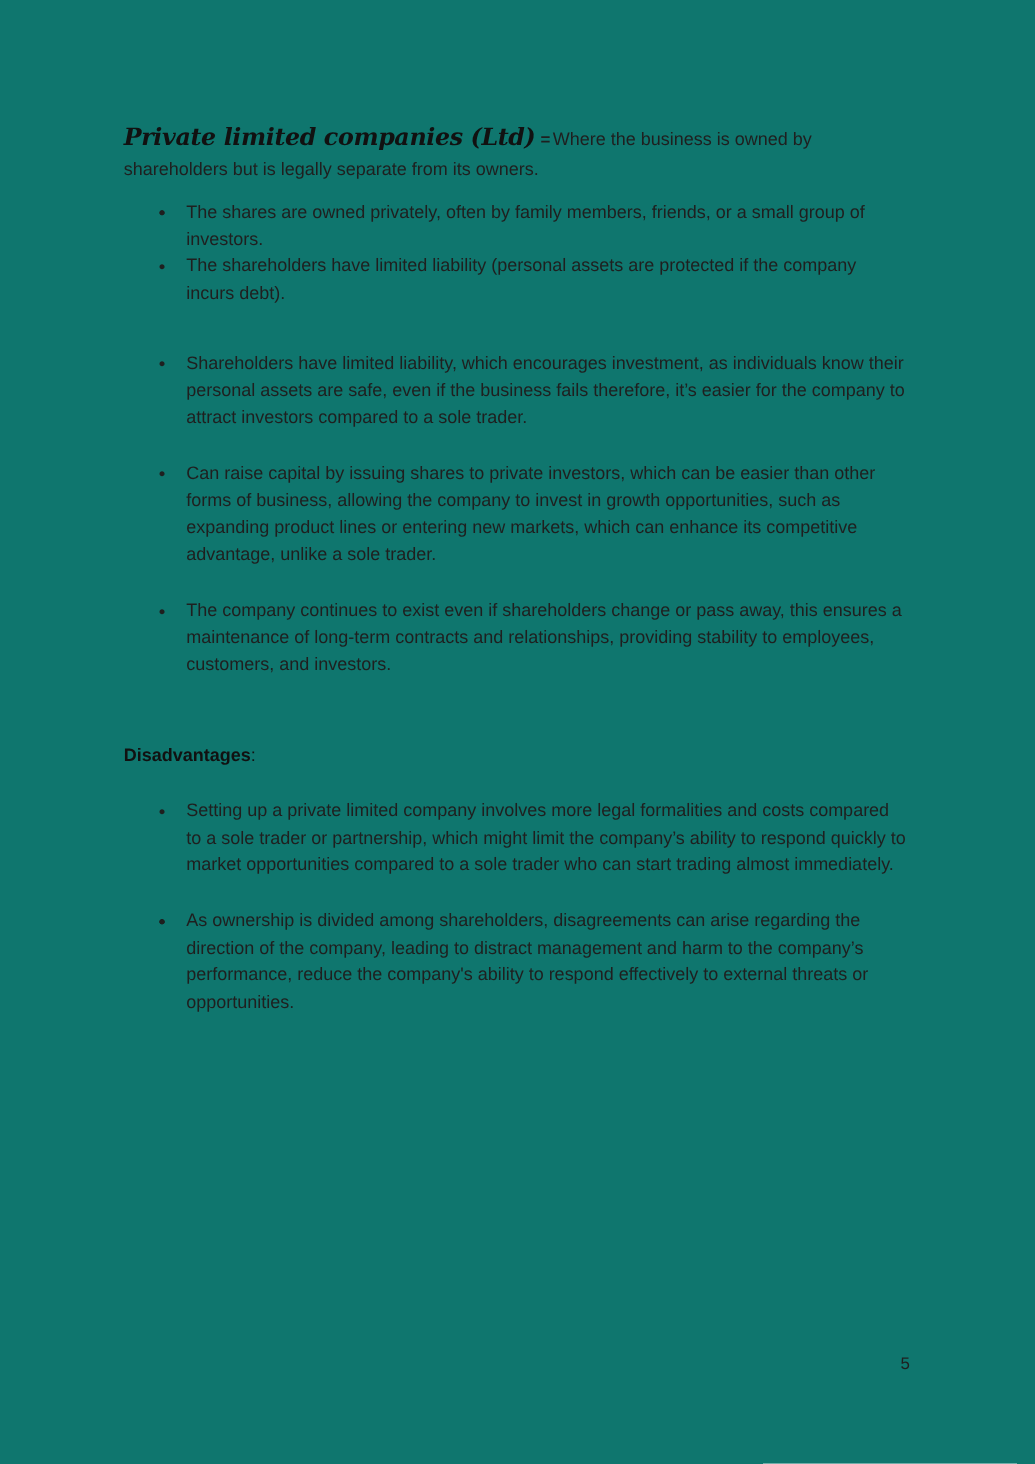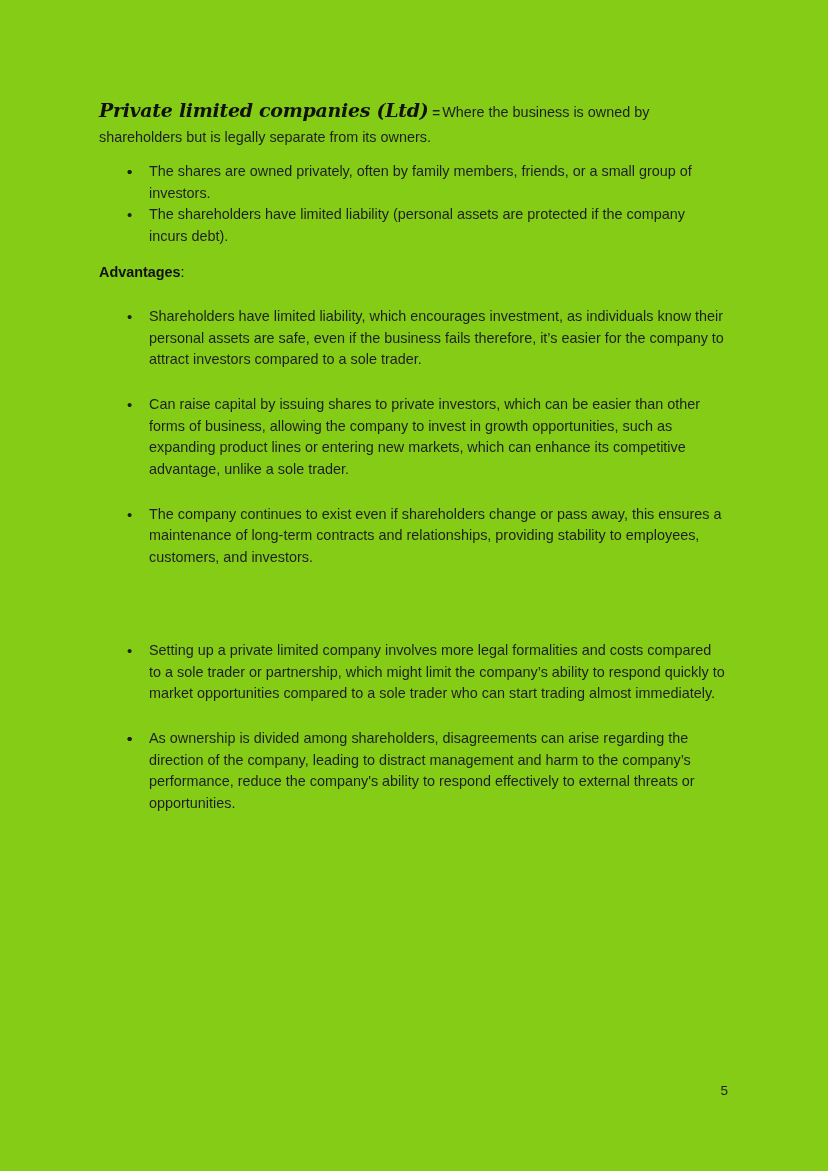--- a/index.html
+++ b/index.html
@@ -12,21 +12,21 @@
   body {
     font-family: "Liberation Sans", sans-serif;
     color: #1f1f1f;
     -webkit-font-smoothing: antialiased;
   }
 
   .page {
     position: relative;
     width: 828px;
     height: 1171px;
-    background: #84cc16;
+    background: #0f766e;
     overflow: hidden;
     box-sizing: border-box;
   }
 
   
   .content {
     position: absolute;
     left: 99px;
     top: 98px;
     width: 628px;
@@ -147,41 +147,41 @@
         <span>The shares are owned privately, often by family members, friends, or a small group of investors.</span>
       </li>
       <li>
         <span class="dot">•</span>
         <span>The shareholders have limited liability (personal assets are protected if the company incurs debt).</span>
       </li>
     </ul>
 
     <div class="gap-md"></div>
 
-    <p class="section-heading"><span>Advantages</span><span class="colon">:</span></p>
 
     <div class="gap-lg"></div>
 
     <ul class="bullets loose">
       <li>
         <span class="dot">•</span>
         <span>Shareholders have limited liability, which encourages investment, as individuals know their personal assets are safe, even if the business fails therefore, it’s easier for the company to attract investors compared to a sole trader.</span>
       </li>
       <li>
         <span class="dot">•</span>
         <span>Can raise capital by issuing shares to private investors, which can be easier than other forms of business, allowing the company to invest in growth opportunities, such as expanding product lines or entering new markets, which can enhance its competitive advantage, unlike a sole trader.</span>
       </li>
       <li>
         <span class="dot">•</span>
         <span>The company continues to exist even if shareholders change or pass away, this ensures a maintenance of long-term contracts and relationships, providing stability to employees, customers, and investors.</span>
       </li>
     </ul>
 
     <div class="gap-xl"></div>
 
+    <p class="section-heading"><span>Disadvantages</span><span class="colon">:</span></p>
 
     <div class="gap-lg"></div>
 
     <ul class="bullets loose">
       <li>
         <span class="dot">•</span>
         <span>Setting up a private limited company involves more legal formalities and costs compared to a sole trader or partnership, which might limit the company’s ability to respond quickly to market opportunities compared to a sole trader who can start trading almost immediately.</span>
       </li>
       <li>
         <span class="dot">•</span>

